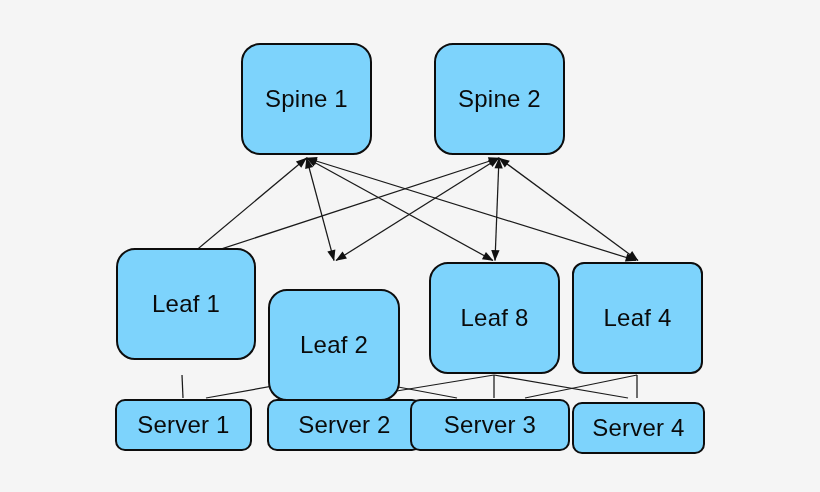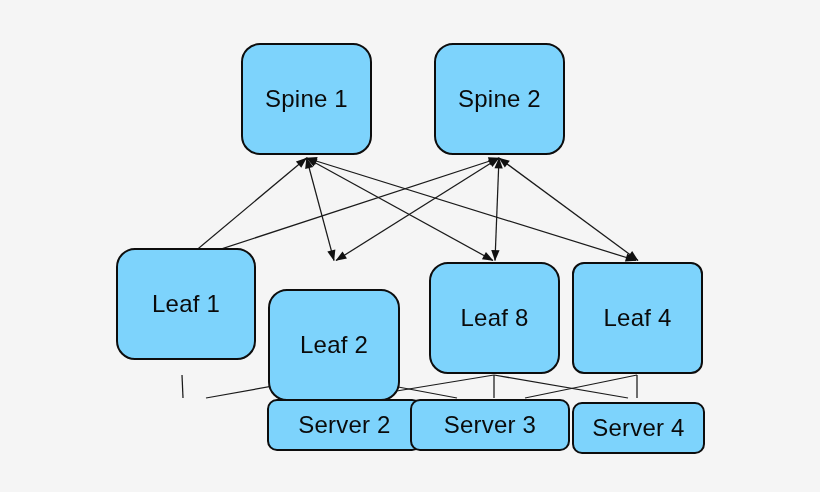--- a/index.html
+++ b/index.html
@@ -82,20 +82,23 @@
   <div class="node leaf" id="n-leaf2">
     <span>Leaf 2</span>
   </div>
   <div class="node leaf" id="n-leaf3">
     <span>Leaf 8</span>
   </div>
   <div class="node leaf" id="n-leaf4">
     <span>Leaf 4</span>
   </div>
 
+  <div class="node server" id="n-server1">
+    <span>Server 1</span>
+  </div>
   <div class="node server" id="n-server2">
     <span>Server 2</span>
   </div>
   <div class="node server" id="n-server3">
     <span>Server 3</span>
   </div>
   <div class="node server" id="n-server4">
     <span>Server 4</span>
   </div>
 

